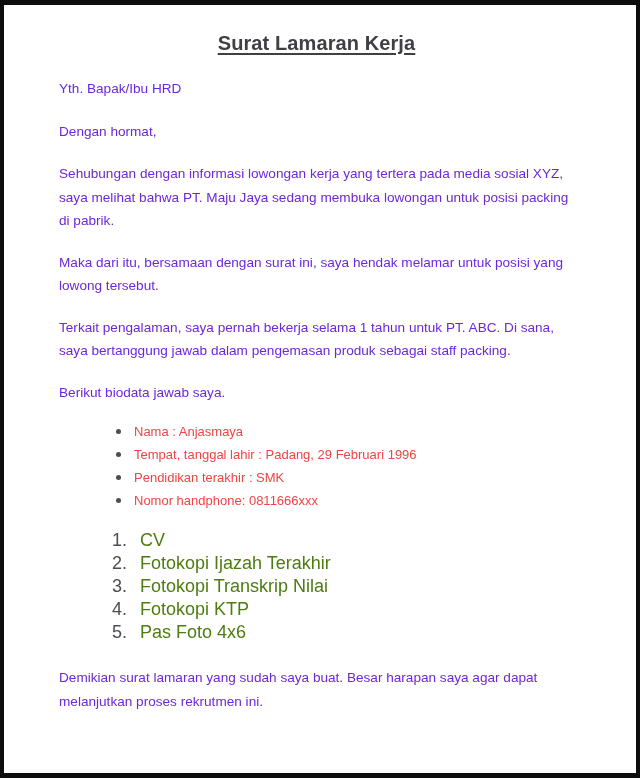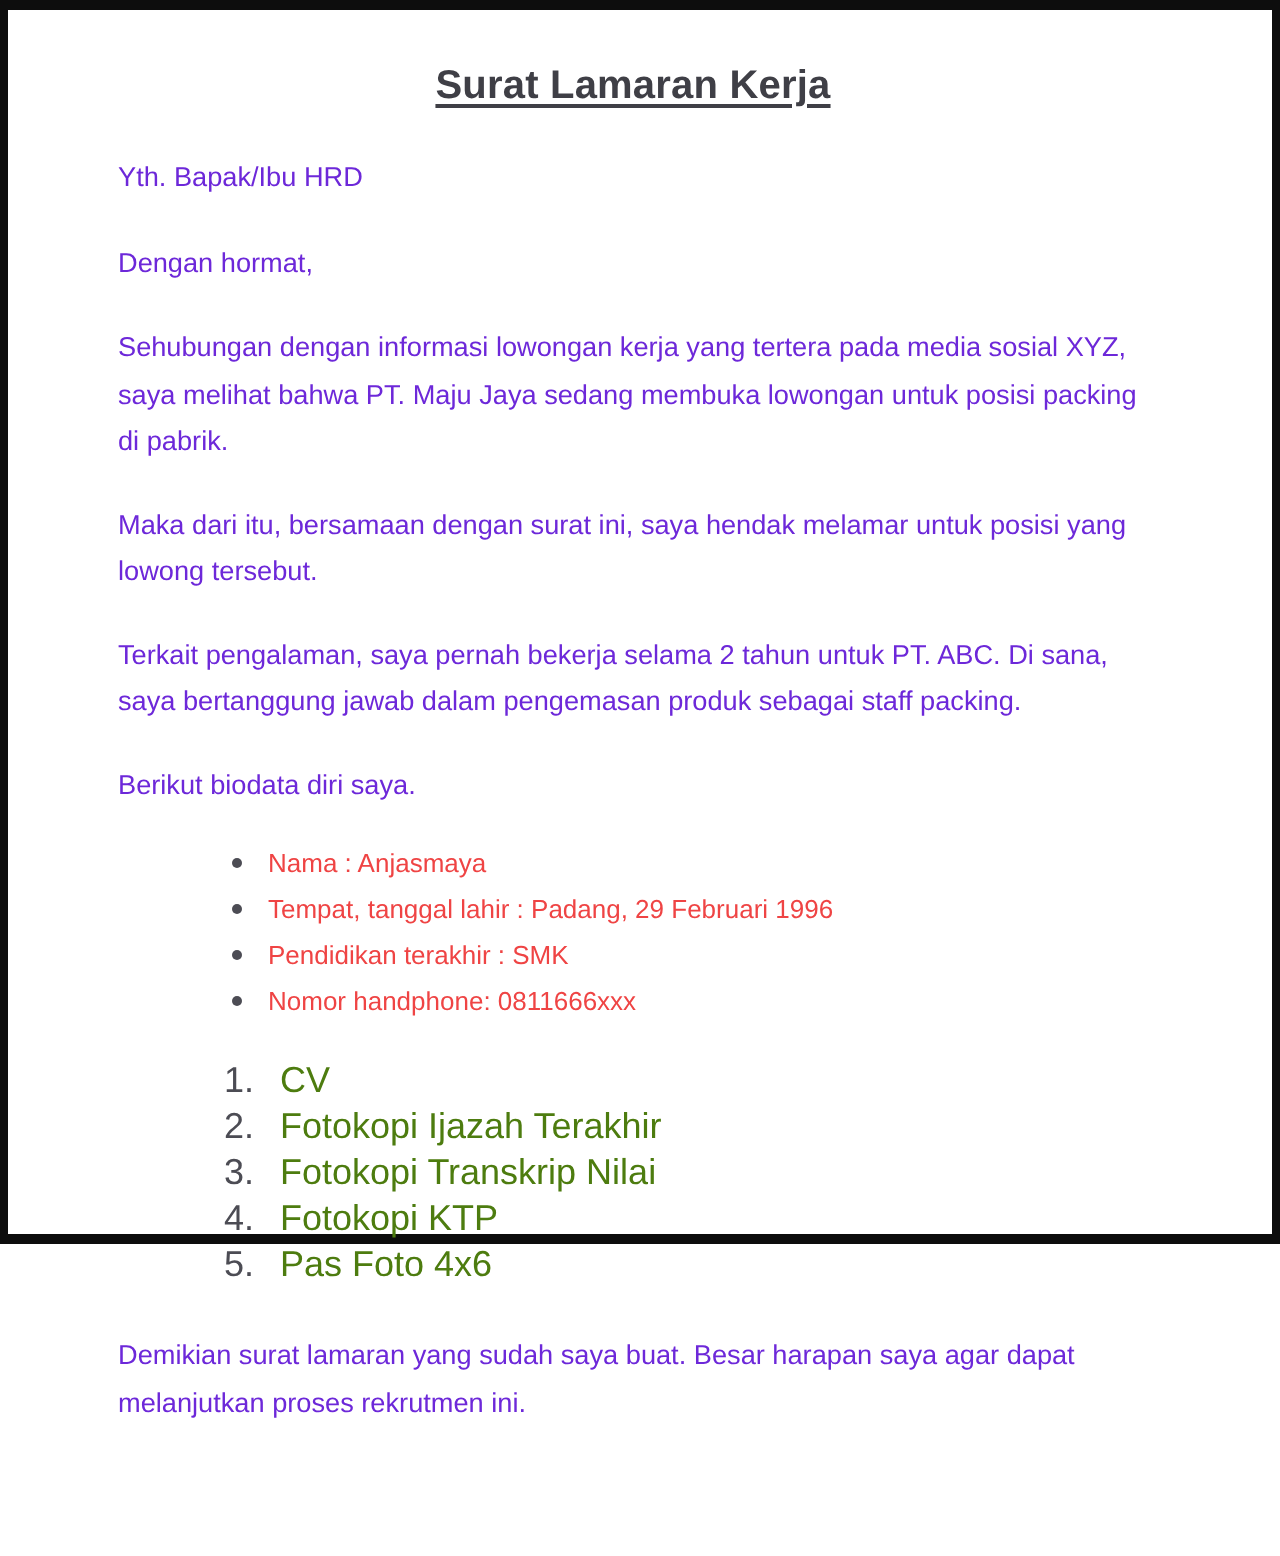--- a/index.html
+++ b/index.html
@@ -9,21 +9,21 @@
   }
   body {
     width: 640px;
     height: 778px;
     overflow: hidden;
     font-family: "Liberation Sans", sans-serif;
   }
   .page {
     box-sizing: border-box;
     width: 640px;
-    height: 622px;
+    height: 778px;
     background: #ffffff;
     border-top: 5px solid #0d0d0d;
     border-bottom: 5px solid #0d0d0d;
     border-left: 4px solid #0d0d0d;
     border-right: 4px solid #0d0d0d;
     position: relative;
   }
   .sheet {
     box-sizing: border-box;
     width: 100%;
@@ -118,23 +118,23 @@
 
     <p class="para short">Yth. Bapak/Ibu HRD</p>
 
 
     <p class="para short">Dengan hormat,</p>
 
     <p class="para">Sehubungan dengan informasi lowongan kerja yang tertera pada media sosial XYZ, saya melihat bahwa PT. Maju Jaya sedang membuka lowongan untuk posisi packing di pabrik.</p>
 
     <p class="para">Maka dari itu, bersamaan dengan surat ini, saya hendak melamar untuk posisi yang lowong tersebut.</p>
 
-    <p class="para">Terkait pengalaman, saya pernah bekerja selama 2 tahun untuk PT. ABC. Di sana, saya bertanggung jawab dalam pengemasan produk sebagai staff packing.</p>
+    <p class="para">Terkait pengalaman, saya pernah bekerja selama 1 tahun untuk PT. ABC. Di sana, saya bertanggung jawab dalam pengemasan produk sebagai staff packing.</p>
 
-    <p class="para tight">Berikut biodata diri saya.</p>
+    <p class="para tight">Berikut biodata jawab saya.</p>
 
     <ul class="biodata">
       <li>Nama : Anjasmaya</li>
       <li>Tempat, tanggal lahir : Padang, 29 Februari 1996</li>
       <li>Pendidikan terakhir : SMK</li>
       <li>Nomor handphone: 0811666xxx</li>
     </ul>
 
 
     <ol class="docs">

